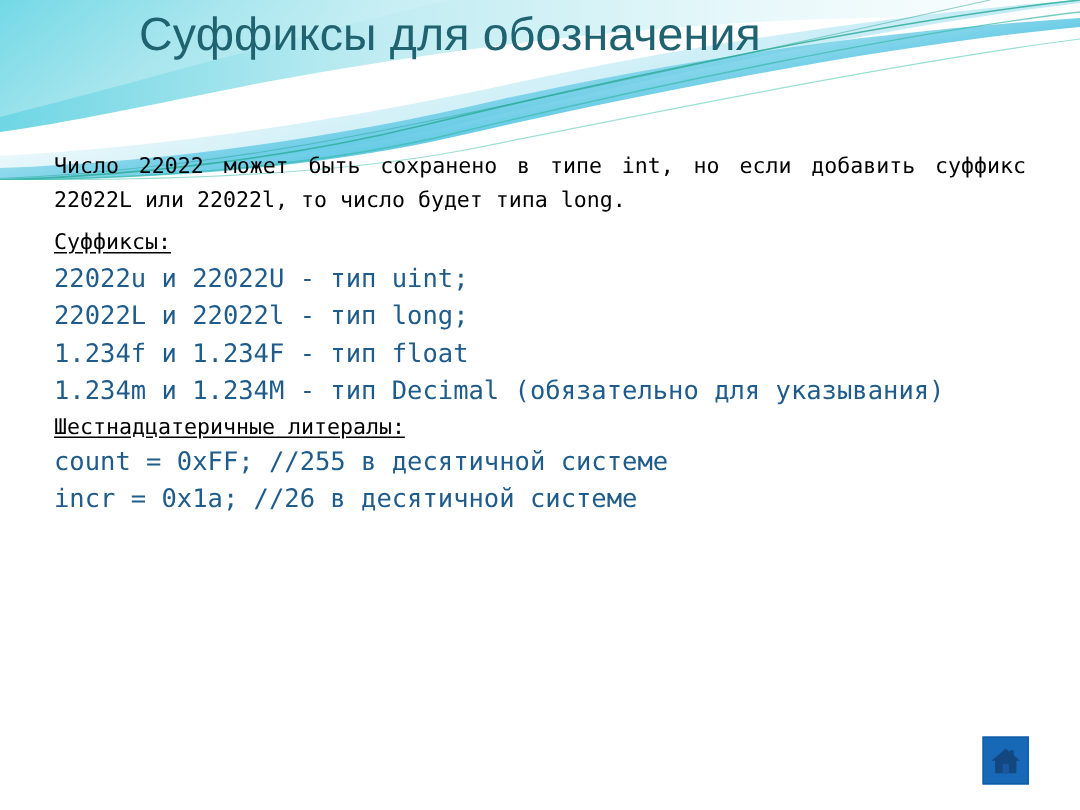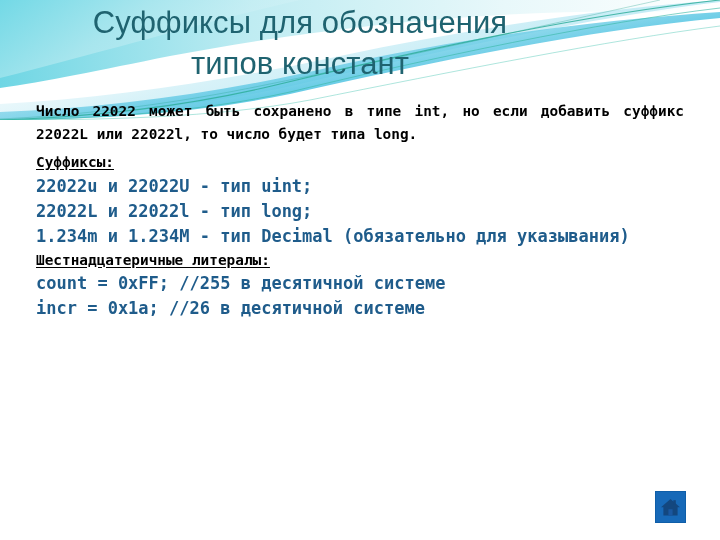--- a/index.html
+++ b/index.html
@@ -55,21 +55,20 @@
     white-space: nowrap;
   }
 
   
   .content {
     position: absolute;
     left: 36px;
     top: 100px;
     width: 648px;
     z-index: 4;
-    font-weight: bold;
   }
 
   .para {
     font-family: "DejaVu Sans Mono", monospace;
     font-size: 14.4px;
     line-height: 22.5px;
     color: #000000;
     text-align: justify;
     text-align-last: left;
     margin: 0 0 6px 0;
@@ -165,33 +164,33 @@
       <path d="M720,8 C600,22 430,58 290,92 C200,112 95,119 0,120" fill="none" stroke="#39b9a6" stroke-width="0.9" opacity="0.7"></path>
       <path d="M720,26 C610,40 450,72 310,100 C215,118 100,120 0,120" fill="none" stroke="#46c3b0" stroke-width="0.8" opacity="0.55"></path>
       <path d="M660,0 C560,22 400,58 250,88 C160,106 70,116 0,119" fill="none" stroke="#2aa693" stroke-width="0.7" opacity="0.5"></path>
 
       <path d="M0,120 L720,120 L720,44 C560,52 380,74 230,96 C150,108 70,116 0,118 Z" fill="#ffffff" opacity="0.0"></path>
     </svg>
   </div>
 
   <div class="title-block">
     <div class="title-line">Суффиксы для обозначения</div>
-    <div class="title-line">типов констант</div>
   </div>
 
   <div class="content">
 
     <p class="para">Число 22022 может быть сохранено в типе int, но если добавить суффикс 22022L или 22022l, то число будет типа long.</p>
 
     <div class="subhead">
       <span>Суффиксы:</span>
     </div>
 
     <div class="item">22022u и 22022U - тип uint;</div>
     <div class="item">22022L и 22022l - тип long;</div>
+    <div class="item">1.234f и 1.234F - тип float</div>
     <div class="item">1.234m и 1.234M - тип Decimal (обязательно для указывания)</div>
 
     <div class="subhead">
       <span>Шестнадцатеричные литералы:</span>
     </div>
 
     <div class="item">count = 0xFF; //255 в десятичной системе</div>
     <div class="item">incr = 0x1a; //26 в десятичной системе</div>
 
   </div>

